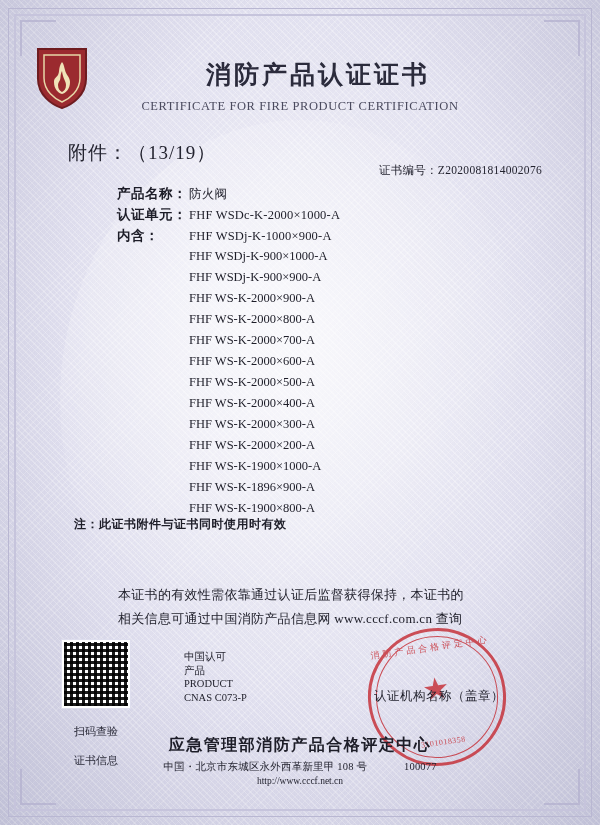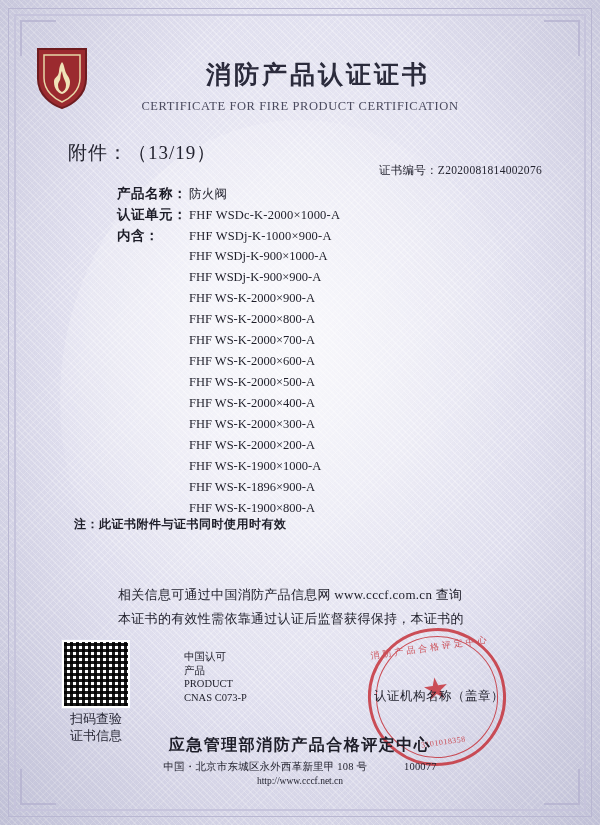--- a/index.html
+++ b/index.html
@@ -184,22 +184,22 @@
     width: 64px; height: 64px;
     margin: 0 auto;
     background:
       repeating-linear-gradient(90deg, #1b1b1b 0 3px, #ffffff 3px 6px),
       repeating-linear-gradient(0deg, #1b1b1b 0 3px, rgba(255,255,255,0) 3px 6px);
     background-blend-mode: multiply;
     border: 2px solid #ffffff;
     outline: 1px solid #dedeee;
   }
   .qr-caption {
-    margin-top: 5px;
-    font-size: 13px;
+    margin-top: 17px;
+    font-size: 11px;
     line-height: 12px;
     color: #2a2a38;
   }
 
   #cnas-block {
     position: absolute;
     left: 168px; top: 650px;
     display: flex;
     align-items: center;
   }
@@ -357,22 +357,22 @@
     <div class="model-line">FHF  WS-K-2000×300-A</div>
     <div class="model-line">FHF  WS-K-2000×200-A</div>
     <div class="model-line">FHF  WS-K-1900×1000-A</div>
     <div class="model-line">FHF  WS-K-1896×900-A</div>
     <div class="model-line">FHF  WS-K-1900×800-A</div>
   </div>
 
   <div id="note-line">注：此证书附件与证书同时使用时有效</div>
 
   <div id="validity-block">
+    <div>本证书的有效性需依靠通过认证后监督获得保持，本证书的</div>
     <div>相关信息可通过中国消防产品信息网 www.cccf.com.cn 查询</div>
-    <div>本证书的有效性需依靠通过认证后监督获得保持，本证书的</div>
   </div>
 
   <div id="qr-block">
     <div id="qr-code"></div>
     <div class="qr-caption">扫码查验</div>
     <div class="qr-caption">证书信息</div>
   </div>
 
   <div id="cnas-block">
     <div id="cnas-text">

